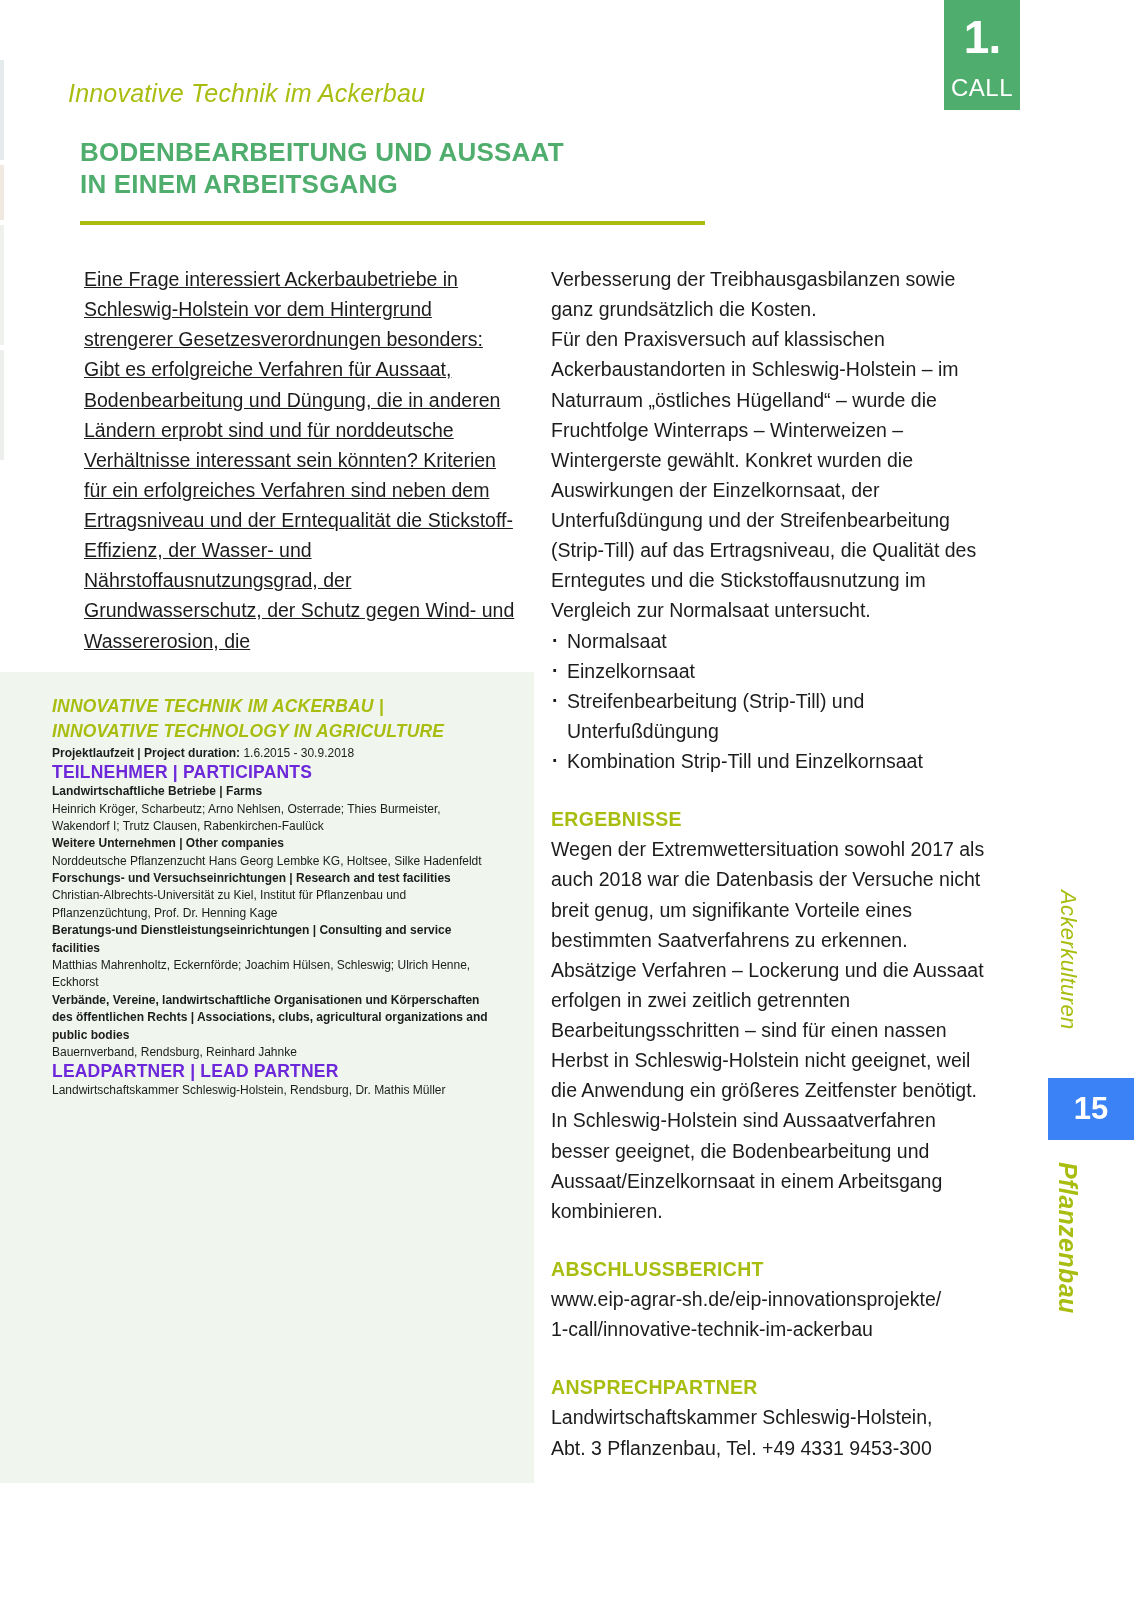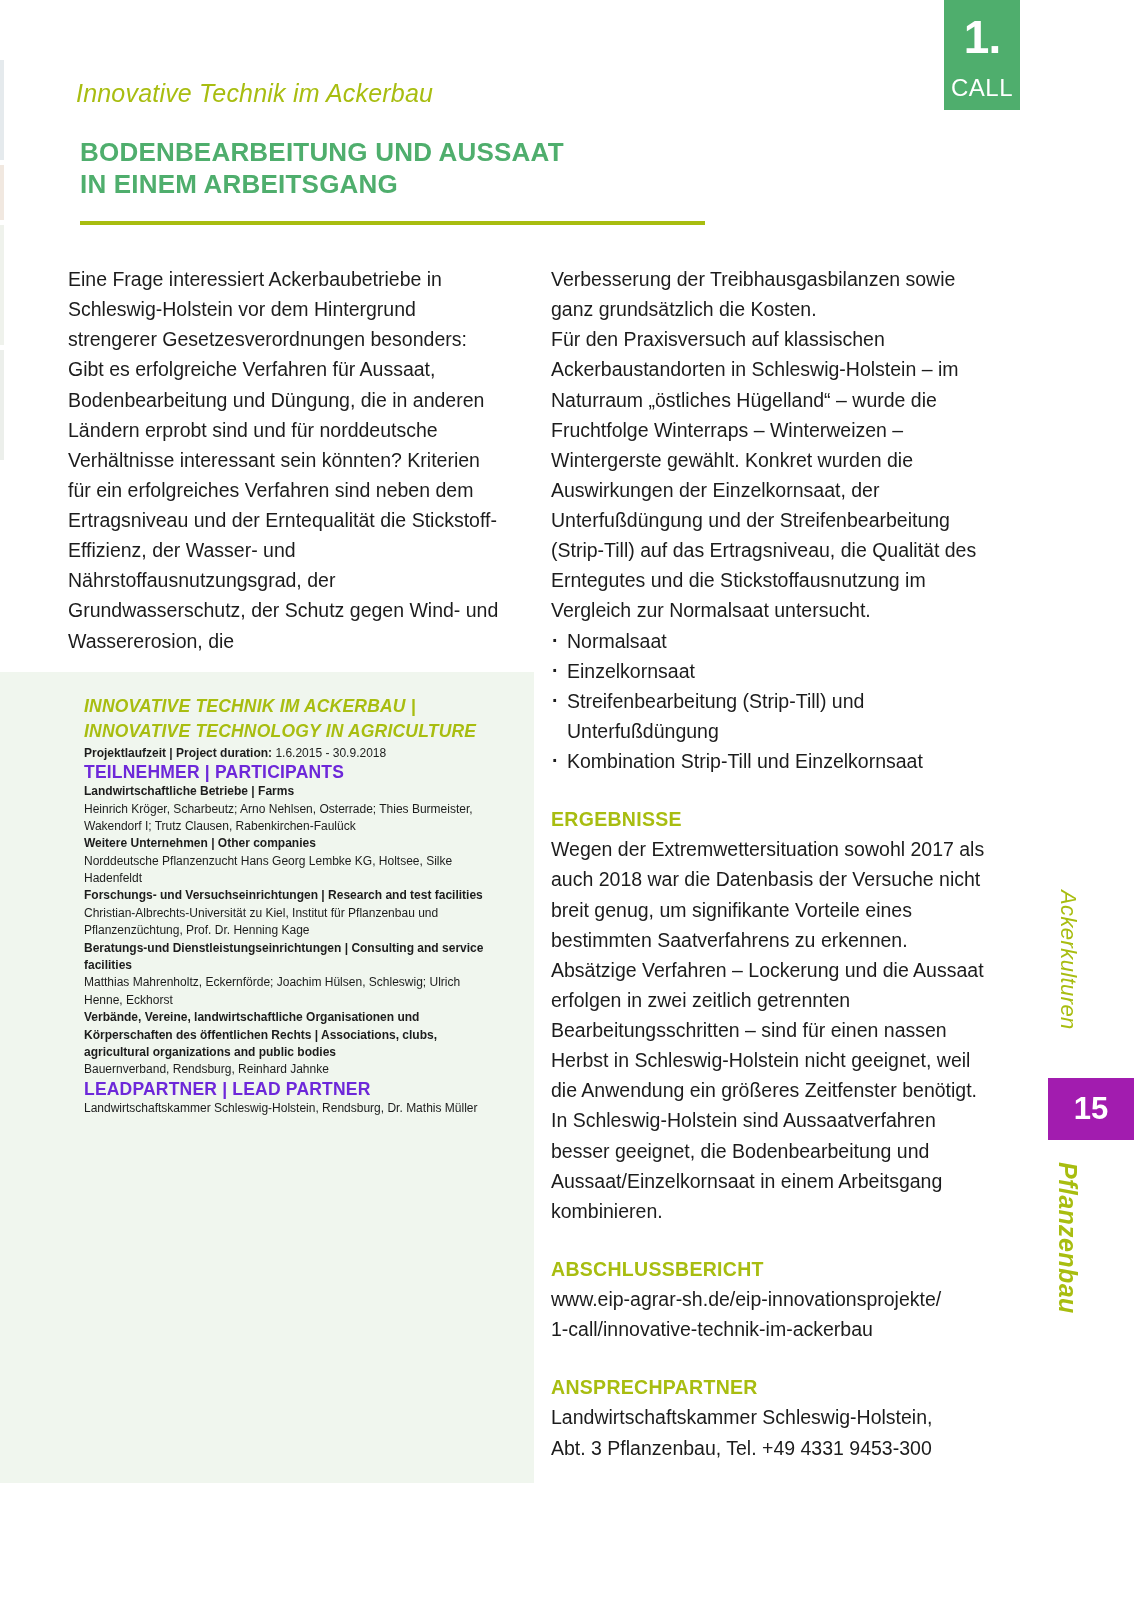--- a/index.html
+++ b/index.html
@@ -53,21 +53,21 @@
   .call-badge .word {
     font-size: 24px;
     line-height: 1;
     margin-top: 16px;
     letter-spacing: .5px;
   }
 
   
   .kicker {
     position: absolute;
-    left: 76px;
+    left: 68px;
     top: 79px;
     font-size: 25px;
     font-style: italic;
     color: #A8BD10;
     letter-spacing: .2px;
   }
   .headline {
     position: absolute;
     left: 80px;
     top: 120px;
@@ -89,21 +89,21 @@
   }
 
   
   .col {
     position: absolute;
     font-size: 19.5px;
     line-height: 1.545;
     color: #1c1c1c;
   }
   .col p { margin: 0; }
-  .col-left  { left: 68px;  top: 264px; width: 440px; }
+  .col-left  { left: 84px;  top: 264px; width: 440px; text-decoration: underline; }
   .col-right { left: 551px; top: 264px; width: 444px; }
 
   
   ul.bullets {
     margin: 0;
     padding: 0;
     list-style: none;
   }
   ul.bullets li {
     position: relative;
@@ -128,21 +128,21 @@
 
   
   .infobox {
     position: absolute;
     left: 0;
     top: 672px;
     width: 534px;
     height: 811px;
     background: #F0F6EE;
     box-sizing: border-box;
-    padding: 22px 34px 0 84px;
+    padding: 22px 34px 0 52px;
   }
   .infobox .ib {
     font-size: 12px;
     line-height: 1.45;
     color: #1c1c1c;
   }
   .infobox .ib-title {
     color: #A8BD10;
     font-weight: bold;
     font-style: italic;
@@ -178,21 +178,21 @@
     font-size: 25px;
     font-weight: bold;
     letter-spacing: .4px;
   }
   .page-num-box {
     position: absolute;
     left: 1048px;
     top: 1078px;
     width: 86px;
     height: 62px;
-    background: #a21caf;
+    background: #3b82f6;
     color: #ffffff;
     display: flex;
     align-items: center;
     justify-content: center;
     font-size: 31px;
     font-weight: bold;
   }
 </style>
 </head>
 <body>

